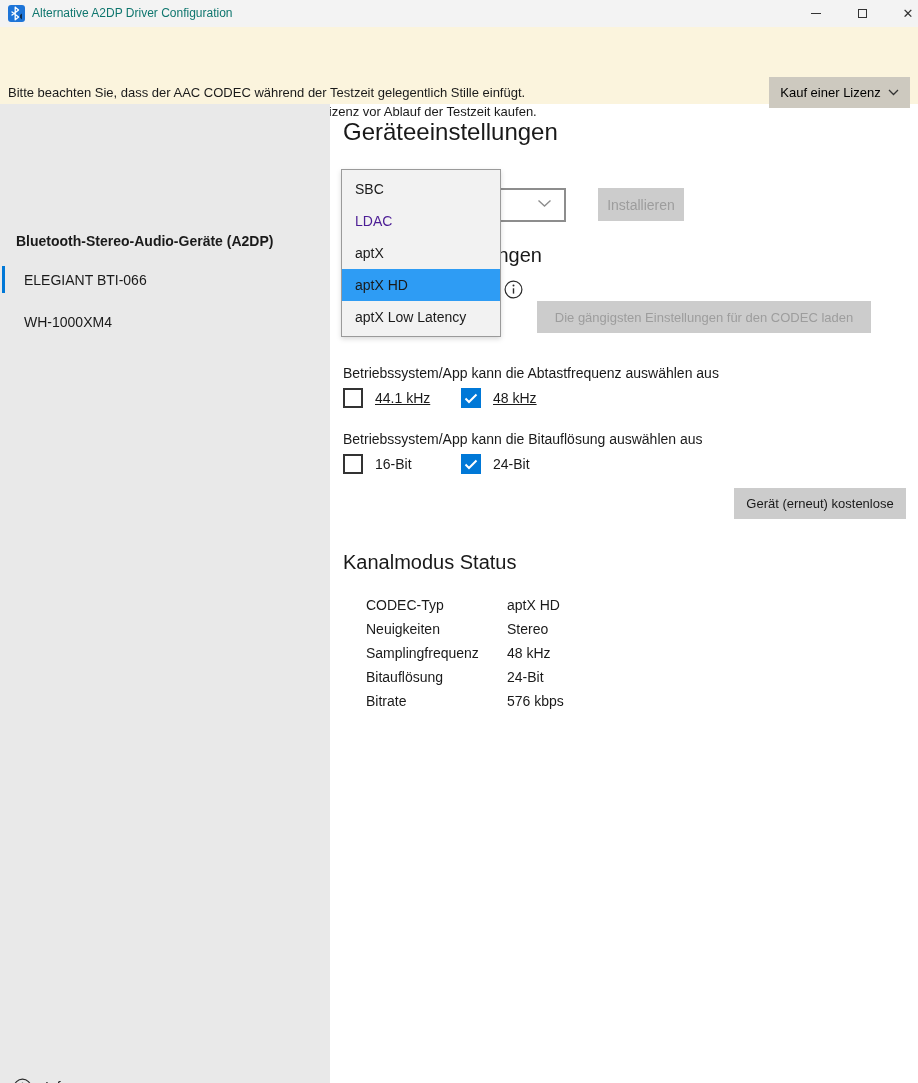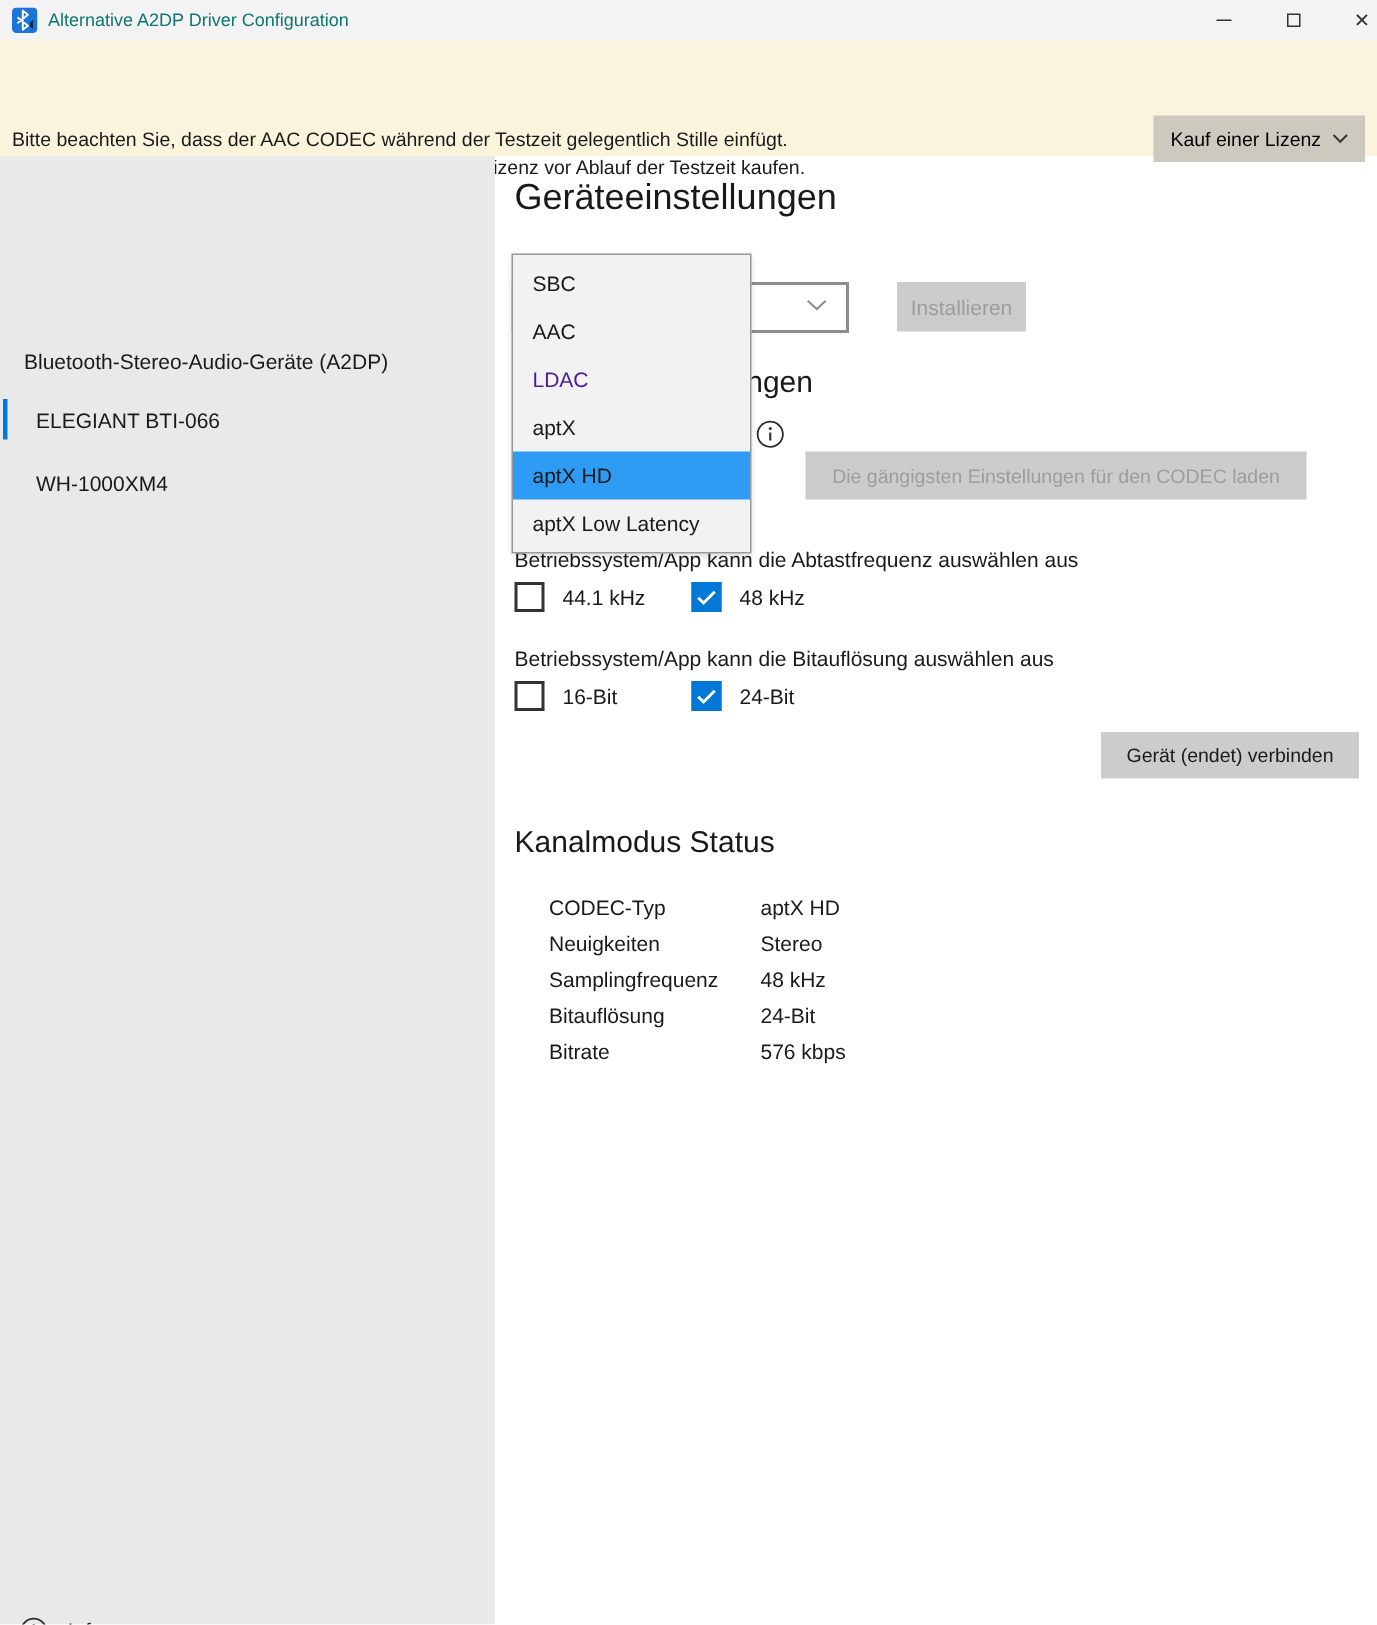--- a/index.html
+++ b/index.html
@@ -32,21 +32,21 @@
   
   .banner{left:0;top:27px;width:918px;height:77px;background:var(--banner-bg);}
   .banner-line{left:8px;font-size:13px;white-space:nowrap;}
   .bl1{top:39px;} .bl2{top:58px;} .bl3{top:77px;}
   .bold{font-weight:bold;}
   .buy-btn{left:769px;top:50px;width:141px;height:31px;background:var(--banner-btn);
     display:flex;align-items:center;justify-content:center;gap:7px;font-size:13px;cursor:pointer;border:none;}
 
   
   .sidebar{left:0;top:104px;width:330px;height:979px;background:var(--sidebar-bg);}
-  .sb-header{left:16px;top:129px;font-size:14px;font-weight:normal;white-space:nowrap;}
+  .sb-header{left:16px;top:129px;font-size:14px;font-weight:bold;white-space:nowrap;}
   .device{left:0;width:330px;height:30px;display:flex;align-items:center;cursor:pointer;}
   .device .dev-label{margin-left:24px;font-size:14px;white-space:nowrap;}
   .dev1{top:161px;} .dev2{top:203px;}
   .sel-bar{left:2px;top:162px;width:3px;height:27px;background:var(--accent);}
   .sb-footer-item{left:0;width:330px;height:30px;display:flex;align-items:center;cursor:pointer;}
   .fi1{top:968px;}
   .fi-icon{width:22px;margin-left:11px;display:flex;align-items:center;justify-content:center;}
   .fi-label{margin-left:12px;font-size:14px;white-space:nowrap;}
 
   
@@ -60,21 +60,21 @@
   .load-btn{left:537px;top:301px;width:334px;height:32px;font-size:13px;color:var(--text-disabled);}
   .group-label{left:343px;font-size:14px;white-space:nowrap;}
   .gl1{top:365px;} .gl2{top:431px;}
   .cb-row1{top:388px;} .cb-row2{top:454px;}
   .checkbox{width:20px;height:20px;display:flex;align-items:center;justify-content:center;cursor:pointer;}
   .cb-off{background:#fff;border:2px solid #333;}
   .cb-on{background:var(--accent);border:2px solid var(--accent);}
   .cb1{left:343px;} .cb2{left:461px;}
   .cb-label{font-size:14px;white-space:nowrap;}
   .cbl1{left:375px;} .cbl2{left:493px;}
-  .cb-label-row1{top:390px;} .cb-label-row2{top:456px;}
+  .cb-label-row1{top:390px;text-decoration:underline;} .cb-label-row2{top:456px;}
   .reconnect-btn{left:734px;top:488px;width:172px;height:31px;font-size:13px;color:var(--text);}
   .status-heading{left:343px;top:551px;font-size:20px;font-weight:400;color:#191919;white-space:nowrap;}
   .status-row-label{left:343px;font-size:14px;white-space:nowrap;margin-left:23px;}
   .status-row-value{left:507px;font-size:14px;white-space:nowrap;}
   .sr0{top:597px;} .sr1{top:621px;} .sr2{top:645px;} .sr3{top:669px;} .sr4{top:693px;}
 
   
   .dropdown{left:341px;top:169px;width:160px;background:#f2f2f2;border:1px solid #9a9a9a;
     padding:3px 0;z-index:10;box-shadow:0 2px 5px rgba(0,0,0,.15);}
   .dd-item{height:32px;display:flex;align-items:center;padding-left:13px;font-size:14px;cursor:pointer;white-space:nowrap;}
@@ -171,35 +171,34 @@
 <div class="abs group-label gl2">Betriebssystem/App kann die Bitauflösung auswählen aus</div>
 <div class="abs checkbox cb-off cb1 cb-row2"></div>
 <span class="abs cb-label cbl1 cb-label-row2">16-Bit</span>
 <div class="abs checkbox cb-on cb2 cb-row2">
   <svg width="14" height="11" viewBox="0 0 14 11">
       <polyline points="1.5,5.5 5,9 12.5,1.5" fill="none" stroke="#fff" stroke-width="2"></polyline>
     </svg>
 </div>
 <span class="abs cb-label cbl2 cb-label-row2">24-Bit</span>
 
-<button class="abs btn reconnect-btn">Gerät (endet) verbinden</button>
+<button class="abs btn reconnect-btn">Gerät (erneut) kostenlose</button>
 
 <div class="abs status-heading">Kanalmodus Status</div>
 
 <span class="abs status-row-label sr0">CODEC-Typ</span>
 <span class="abs status-row-value sr0">aptX HD</span>
 <span class="abs status-row-label sr1">Neuigkeiten</span>
 <span class="abs status-row-value sr1">Stereo</span>
 <span class="abs status-row-label sr2">Samplingfrequenz</span>
 <span class="abs status-row-value sr2">48 kHz</span>
 <span class="abs status-row-label sr3">Bitauflösung</span>
 <span class="abs status-row-value sr3">24-Bit</span>
 <span class="abs status-row-label sr4">Bitrate</span>
 <span class="abs status-row-value sr4">576 kbps</span>
 
 <div class="abs dropdown">
   <div class="dd-item">SBC</div>
-  <div class="dd-item">AAC</div>
   <div class="dd-item dd-disabled">LDAC</div>
   <div class="dd-item">aptX</div>
   <div class="dd-item dd-selected">aptX HD</div>
   <div class="dd-item">aptX Low Latency</div>
 </div>
 
 </body></html>

